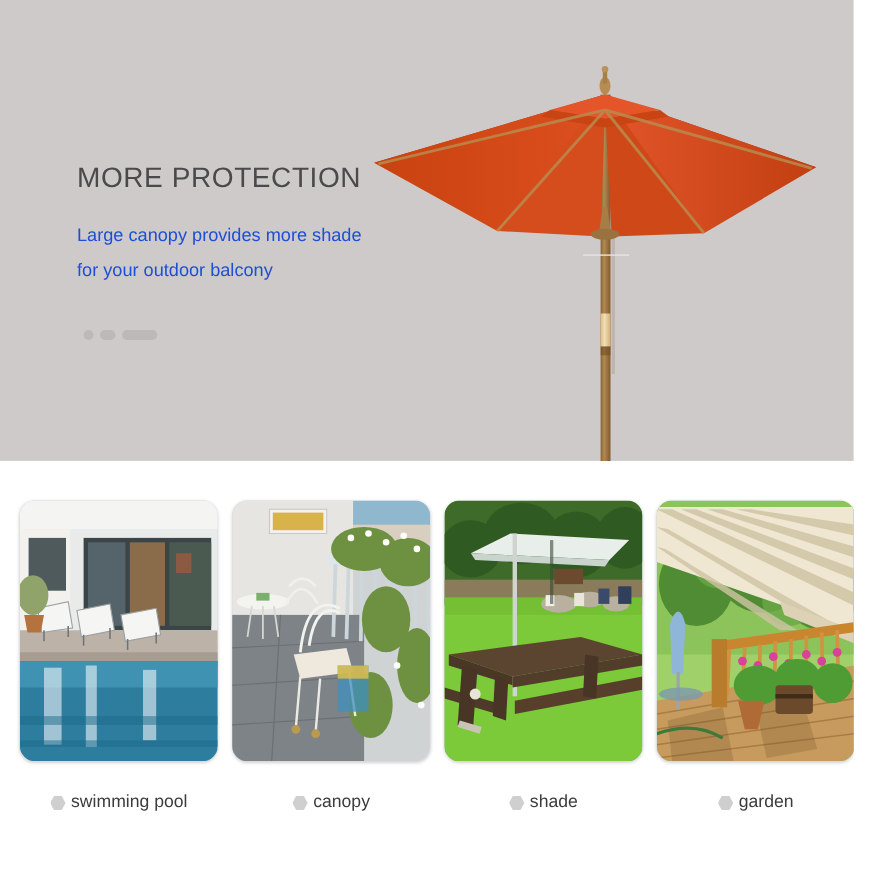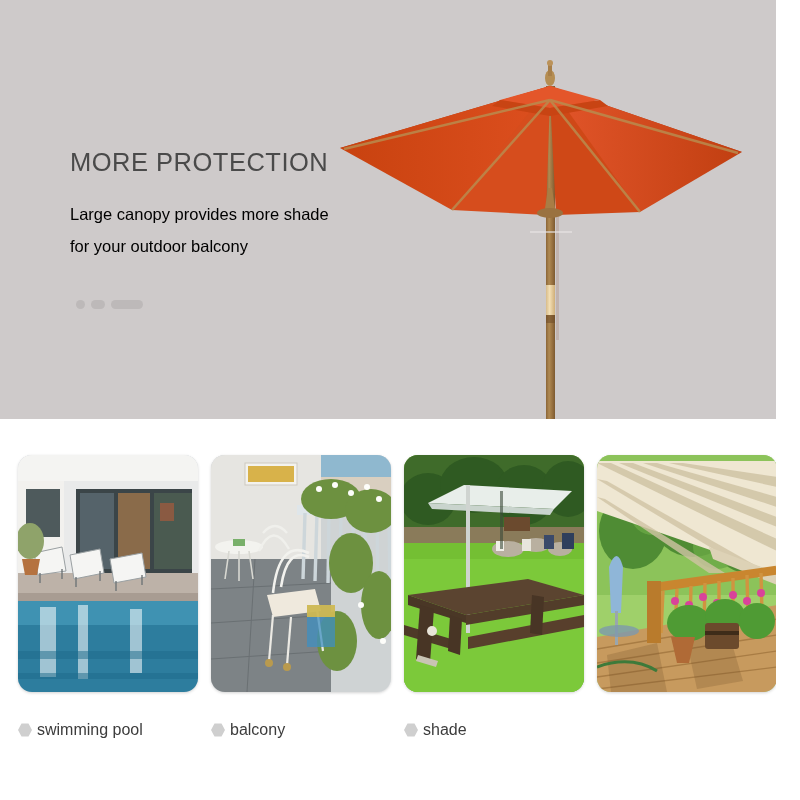--- a/index.html
+++ b/index.html
@@ -17,21 +17,21 @@
     position:absolute;left:0;top:0;width:800px;height:419px;
     background:#cecaca;
     overflow:hidden;
   }
   .hero-copy{position:absolute;left:70px;top:148px;width:330px;}
   .hero-title{
     font-size:25.5px;letter-spacing:.5px;color:#4a4a4a;
     font-weight:400;line-height:1.1;margin:0 0 22px 0;white-space:nowrap;
   }
   .hero-sub{
-    font-size:16.5px;color:#000000;font-weight:400;line-height:1.95;margin:0;
+    font-size:16.5px;color:#1d4ed8;font-weight:400;line-height:1.95;margin:0;
   }
   .hero-sub span{display:block;}
   .deco{position:absolute;left:76px;top:300px;display:flex;align-items:center;gap:6px;}
   .deco i{display:block;background:#bdb9b9;}
   .deco .d1{width:9px;height:9px;border-radius:50%;}
   .deco .d2{width:14px;height:9px;border-radius:4.5px;}
   .deco .d3{width:32px;height:9px;border-radius:4.5px;}
 
   
   .umbrella{position:absolute;left:0;top:0;width:800px;height:420px;}
@@ -48,21 +48,21 @@
   }
   .thumb svg{display:block;width:100%;height:100%;}
 
   
   .captions{
     position:absolute;left:0;top:712px;width:800px;height:36px;
     display:flex;padding:0 18px;box-sizing:border-box;gap:13px;
   }
   .cap{
     width:180px;flex:0 0 auto;display:flex;align-items:center;
-    gap:5px;
+    justify-content:center;gap:5px;
   }
   .hex{
     width:14px;height:14px;background:#cfcfcf;flex:0 0 auto;
     clip-path:polygon(25% 4%,75% 4%,100% 50%,75% 96%,25% 96%,0% 50%);
   }
   .cap-label{font-size:16px;color:#3c3c3c;white-space:nowrap;}
 </style>
 </head>
 <body>
 
@@ -394,21 +394,25 @@
     </div>
   </div>
 
   <div class="captions">
     <div class="cap">
       <span class="hex"></span>
       <span class="cap-label">swimming pool</span>
     </div>
     <div class="cap">
       <span class="hex"></span>
-      <span class="cap-label">balcony</span>
+      <span class="cap-label">canopy</span>
     </div>
     <div class="cap">
       <span class="hex"></span>
       <span class="cap-label">shade</span>
     </div>
+    <div class="cap">
+      <span class="hex"></span>
+      <span class="cap-label">garden</span>
+    </div>
   </div>
 
 </div>
 
 </body></html>

